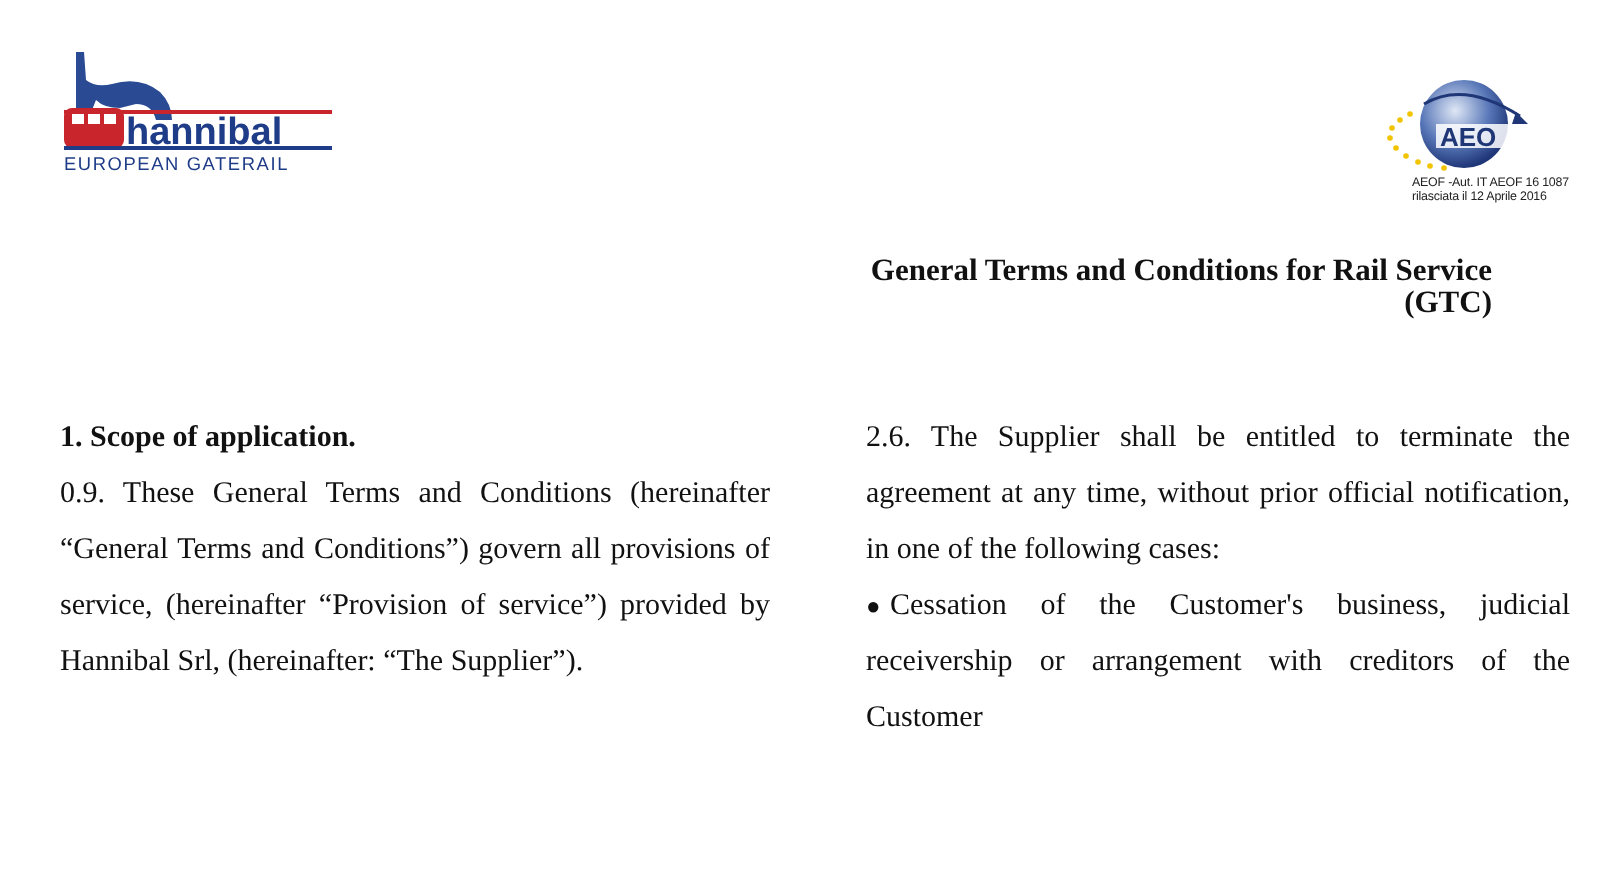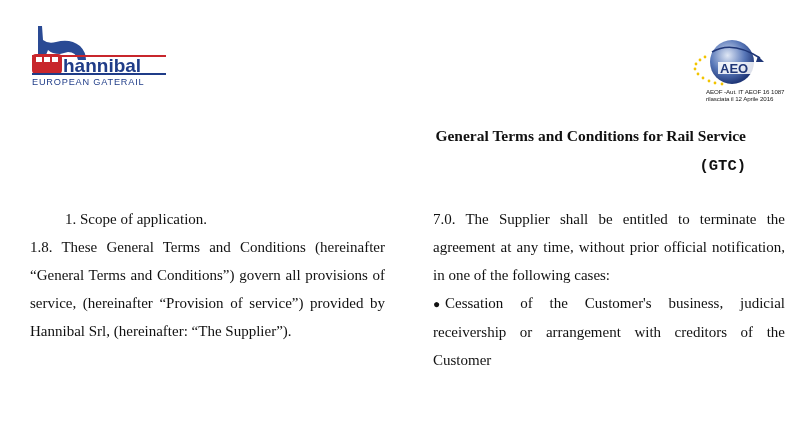--- a/index.html
+++ b/index.html
@@ -14,29 +14,29 @@
   .aeo-caption {
     position: absolute; left: 706px; top: 88px; width: 94px;
     font-family: "Liberation Sans", sans-serif; font-size: 6.2px; line-height: 7px; color: #222;
     letter-spacing: -0.1px;
   }
   .title {
     position: absolute; left: 0; width: 728px; text-align: right;
     font-weight: bold; font-size: 15.5px; margin-left: 18px;
   }
   .t1 { top: 127px; }
-  .t2 { top: 157px; font-family: Liberation Mono, monospace; }
+  .t2 { top: 143px; }
   .col {
     position: absolute; top: 205px; width: 355px;
     font-size: 15px; line-height: 28px; text-align: justify;
   }
   .col-left { left: 30px; }
   .col-right { left: 433px; width: 352px; }
   .col p { margin: 0; text-align: justify; text-align-last: left; }
-  .col .head { font-weight: normal; margin-left: 35px; }
+  .col .head { font-weight: bold; }
   .bullet { padding-left: 0; }
   .bullet .dot { display: inline-block; width: 12px; font-size: 12px; }
 </style>
 </head>
 <body>
 
 <div class="logo-left">
   <svg width="140" height="62" viewBox="0 0 140 62">
 
     <path d="M8 2 L12 2 L13 16 Q18 20 26 18 Q40 14 50 22 Q56 28 56 36 L48 36 Q46 28 38 28 L30 30 Q22 30 18 26 L14 36 L8 36 Z" fill="#2a4a94"></path>
@@ -84,19 +84,19 @@
 <div class="aeo-caption">
   <div>AEOF -Aut. IT AEOF 16 1087</div>
   <div>rilasciata il 12 Aprile 2016</div>
 </div>
 
 <div class="title t1">General Terms and Conditions for Rail Service</div>
 <div class="title t2">(GTC)</div>
 
 <div class="col col-left">
   <p class="head">1. Scope of application.</p>
-  <p>1.8. These General Terms and Conditions (hereinafter “General Terms and Conditions”) govern all provisions of service, (hereinafter “Provision of service”) provided by Hannibal Srl, (hereinafter: “The Supplier”).</p>
+  <p>0.9. These General Terms and Conditions (hereinafter “General Terms and Conditions”) govern all provisions of service, (hereinafter “Provision of service”) provided by Hannibal Srl, (hereinafter: “The Supplier”).</p>
 </div>
 
 <div class="col col-right">
-  <p>7.0. The Supplier shall be entitled to terminate the agreement at any time, without prior official notification, in one of the following cases:</p>
+  <p>2.6. The Supplier shall be entitled to terminate the agreement at any time, without prior official notification, in one of the following cases:</p>
   <p class="bullet"><span class="dot">●</span><span>Cessation of the Customer's business, judicial receivership or arrangement with creditors of the Customer</span></p>
 </div>
 
 </body></html>

